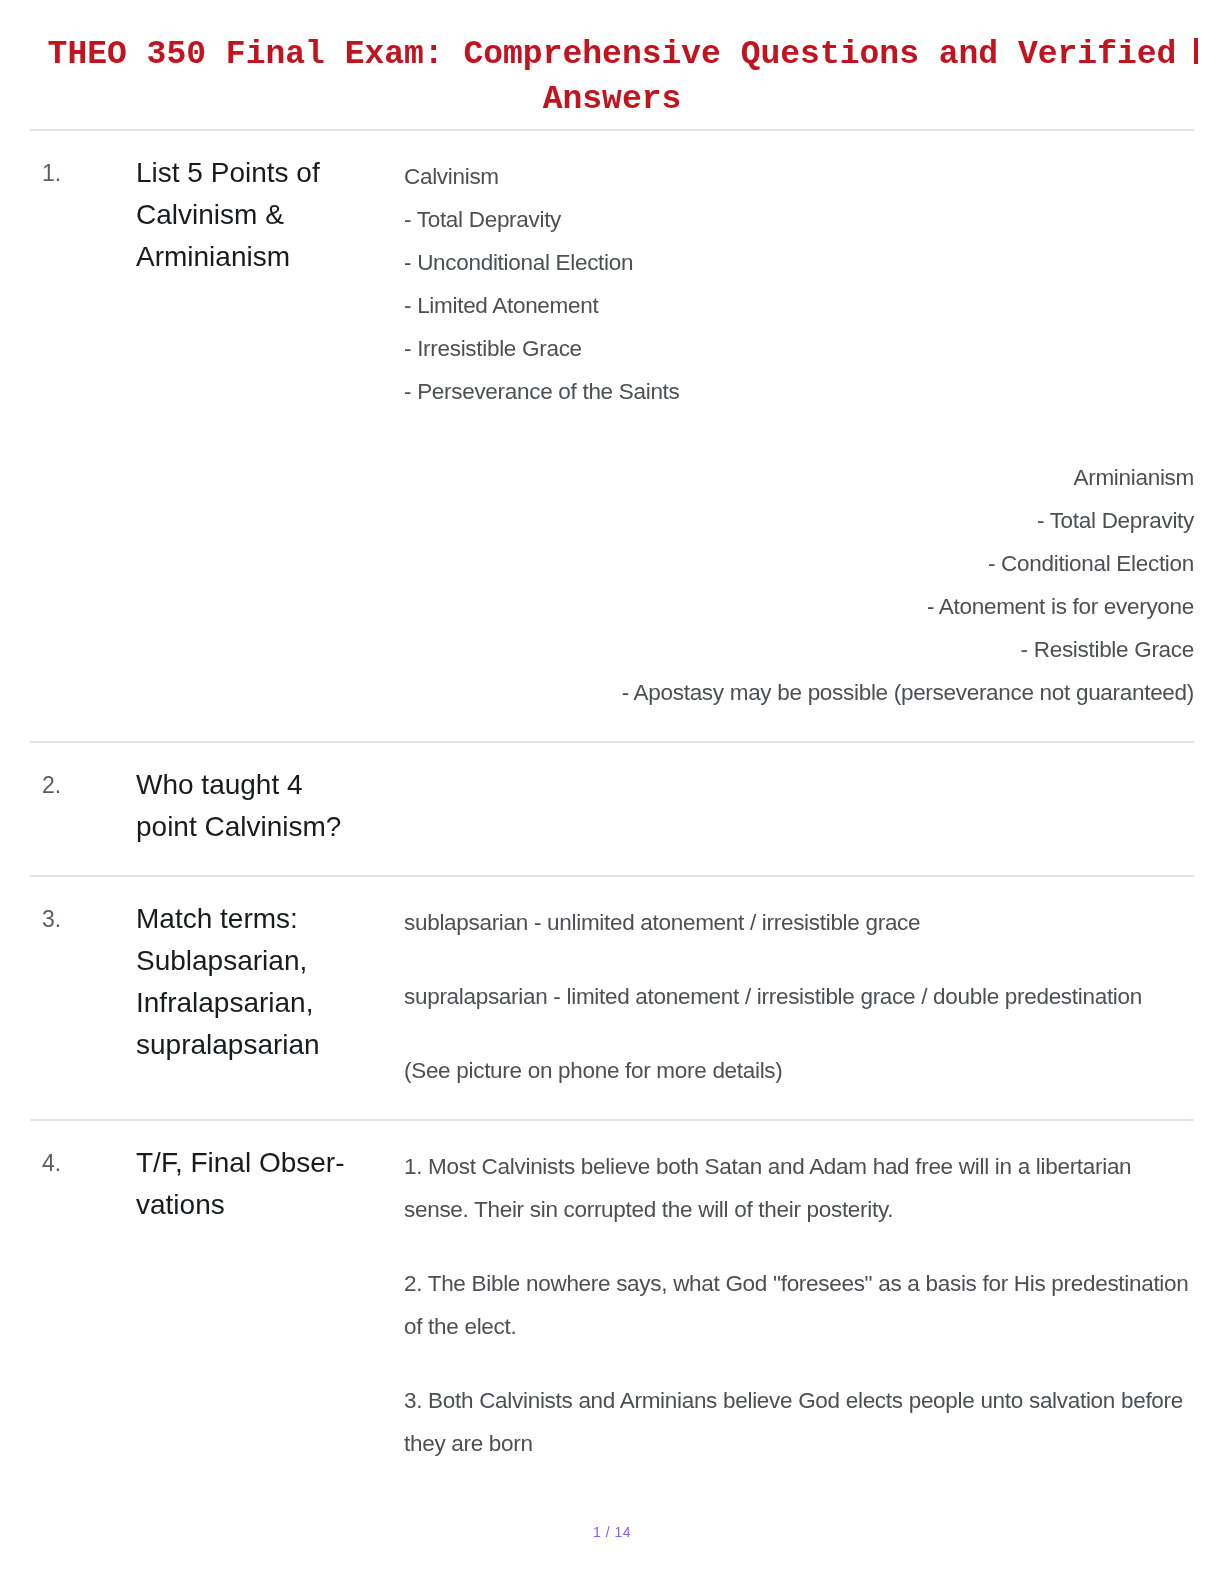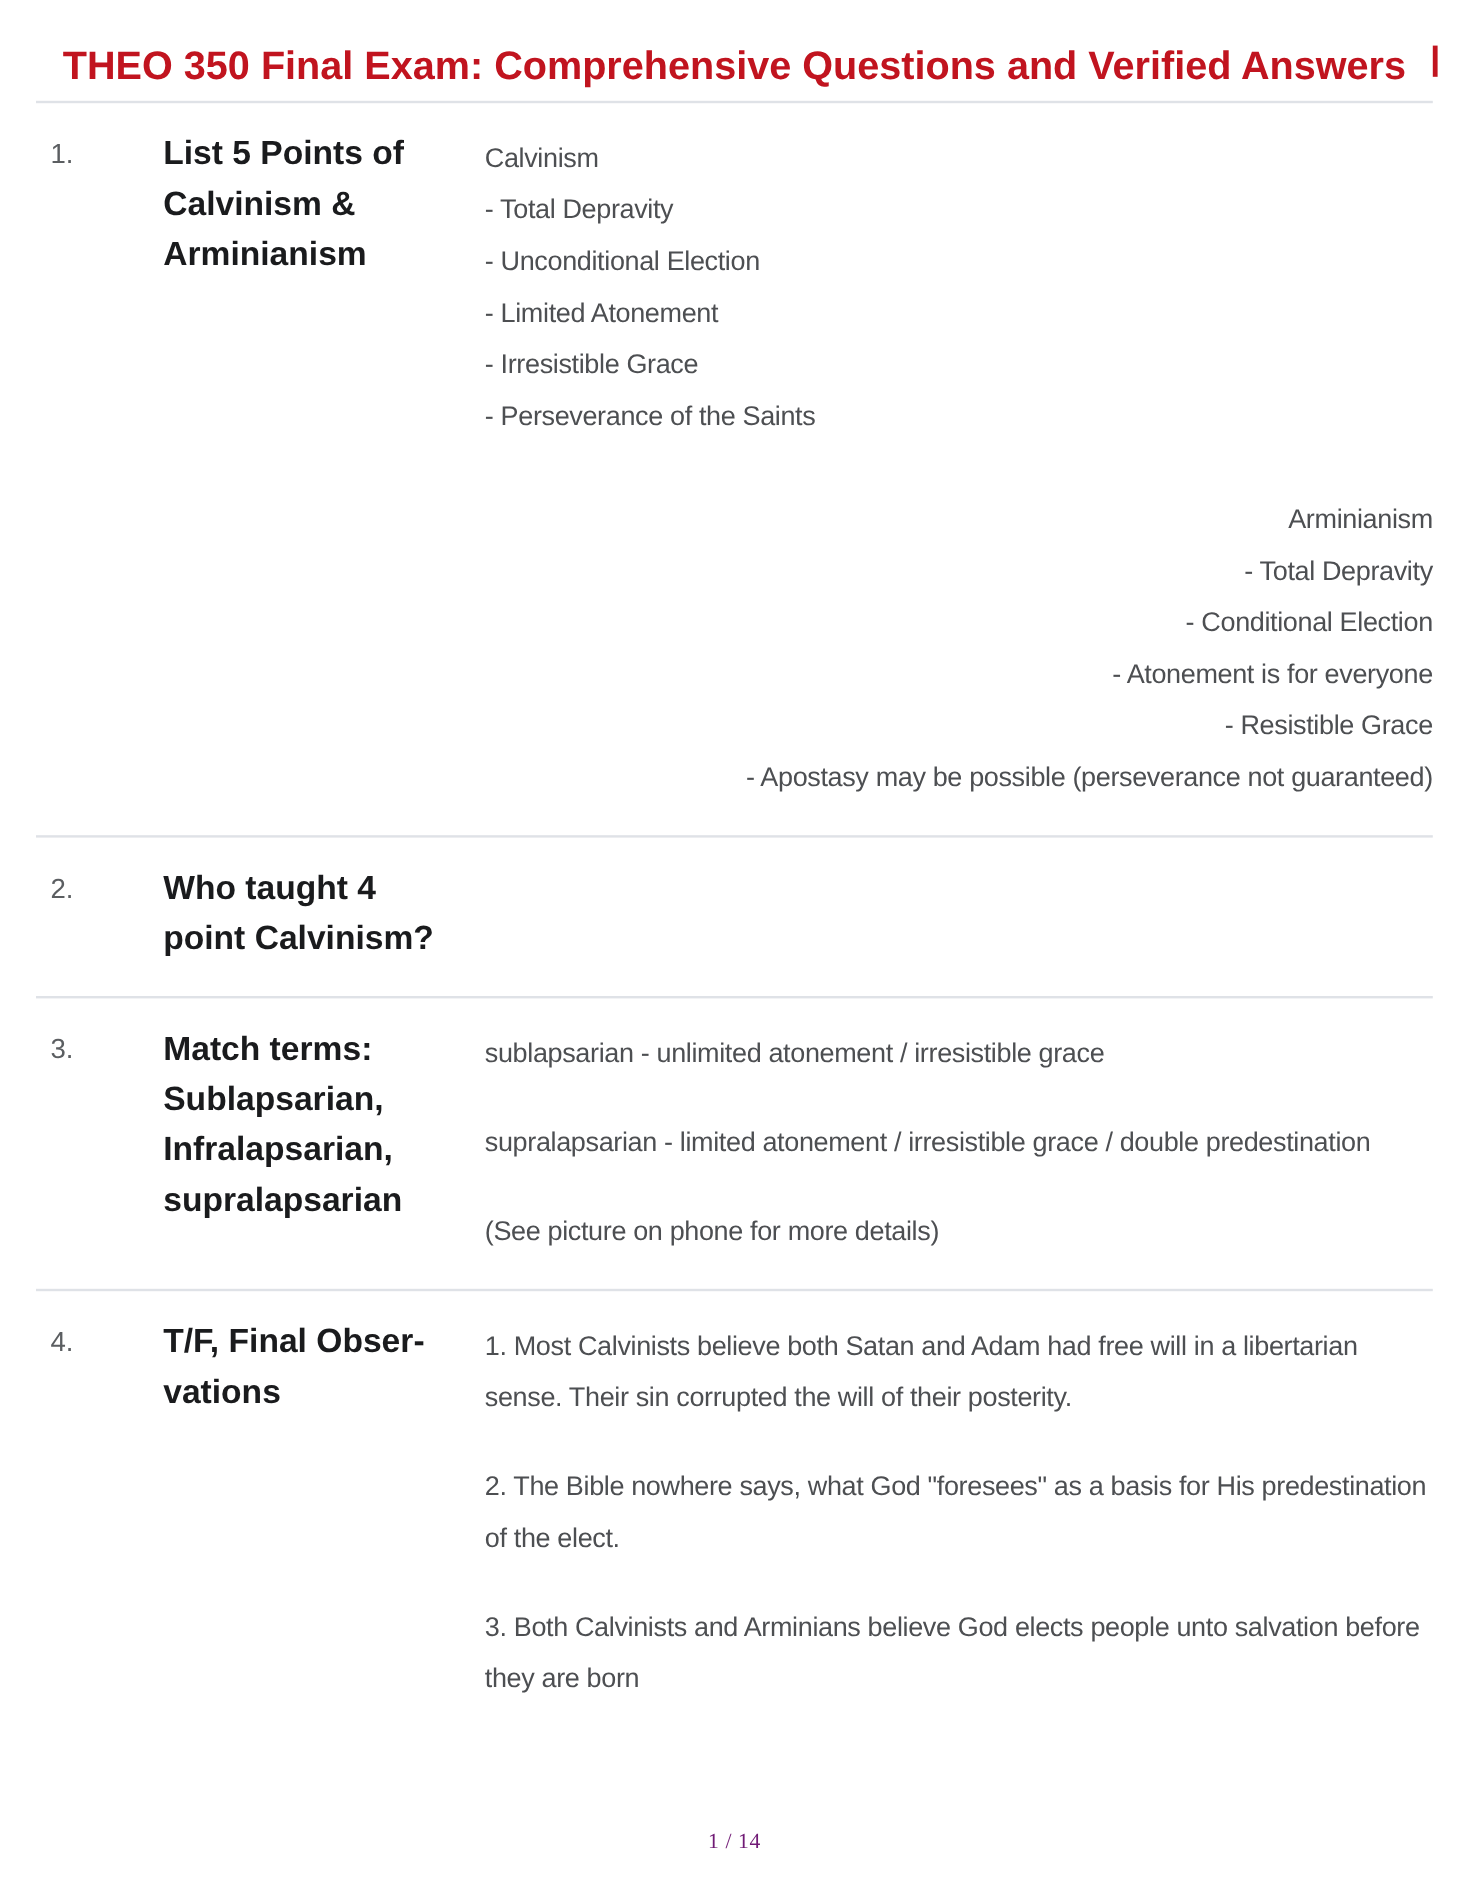--- a/index.html
+++ b/index.html
@@ -14,20 +14,21 @@
   .content {
     margin: 0 30px;
   }
   .exam-title {
     margin: 32px 20px 0 20px;
     text-align: center;
     color: #c1141f;
     font-size: 33px;
     line-height: 45px;
     font-weight: 700;
+    font-family: Liberation Mono, monospace;
   }
   .title-divider {
     margin: 7px 0 0 0;
     border: none;
     border-top: 2px solid #dfe2e7;
   }
   .edge-mark {
     position: absolute;
     left: 1194px;
     top: 38px;
@@ -46,45 +47,44 @@
   .q-num {
     padding-left: 12px;
     font-size: 23px;
     line-height: 42px;
     font-weight: 300;
     color: #5b5e61;
   }
   .q-text {
     font-size: 28px;
     line-height: 42px;
-    font-weight: 700;
+    font-weight: 400;
     color: #1a1b1d;
   }
   .answers { padding-top: 3px; }
   .ans {
     font-size: 22.5px;
     line-height: 43px;
     font-weight: 400;
     letter-spacing: -0.3px;
     color: #4d4f52;
     white-space: pre-line;
   }
   .answers .ans + .ans { margin-top: 31px; }
   .answers.blocks .ans + .ans { margin-top: 43px; text-align: right; }
   .page-footer {
     position: absolute;
     top: 1524px;
     left: 0;
     width: 100%;
     text-align: center;
-    font-size: 18px;
+    font-size: 14px;
     font-weight: 300;
-    color: #701a75;
+    color: #8b5cf6;
     letter-spacing: 0.5px;
-    font-family: Liberation Serif, serif;
   }
 </style>
 </head>
 <body>
 
 <div class="page">
 
   <div class="edge-mark"></div>
 
   <h1 class="exam-title">THEO 350 Final Exam: Comprehensive Questions and Verified Answers</h1>

